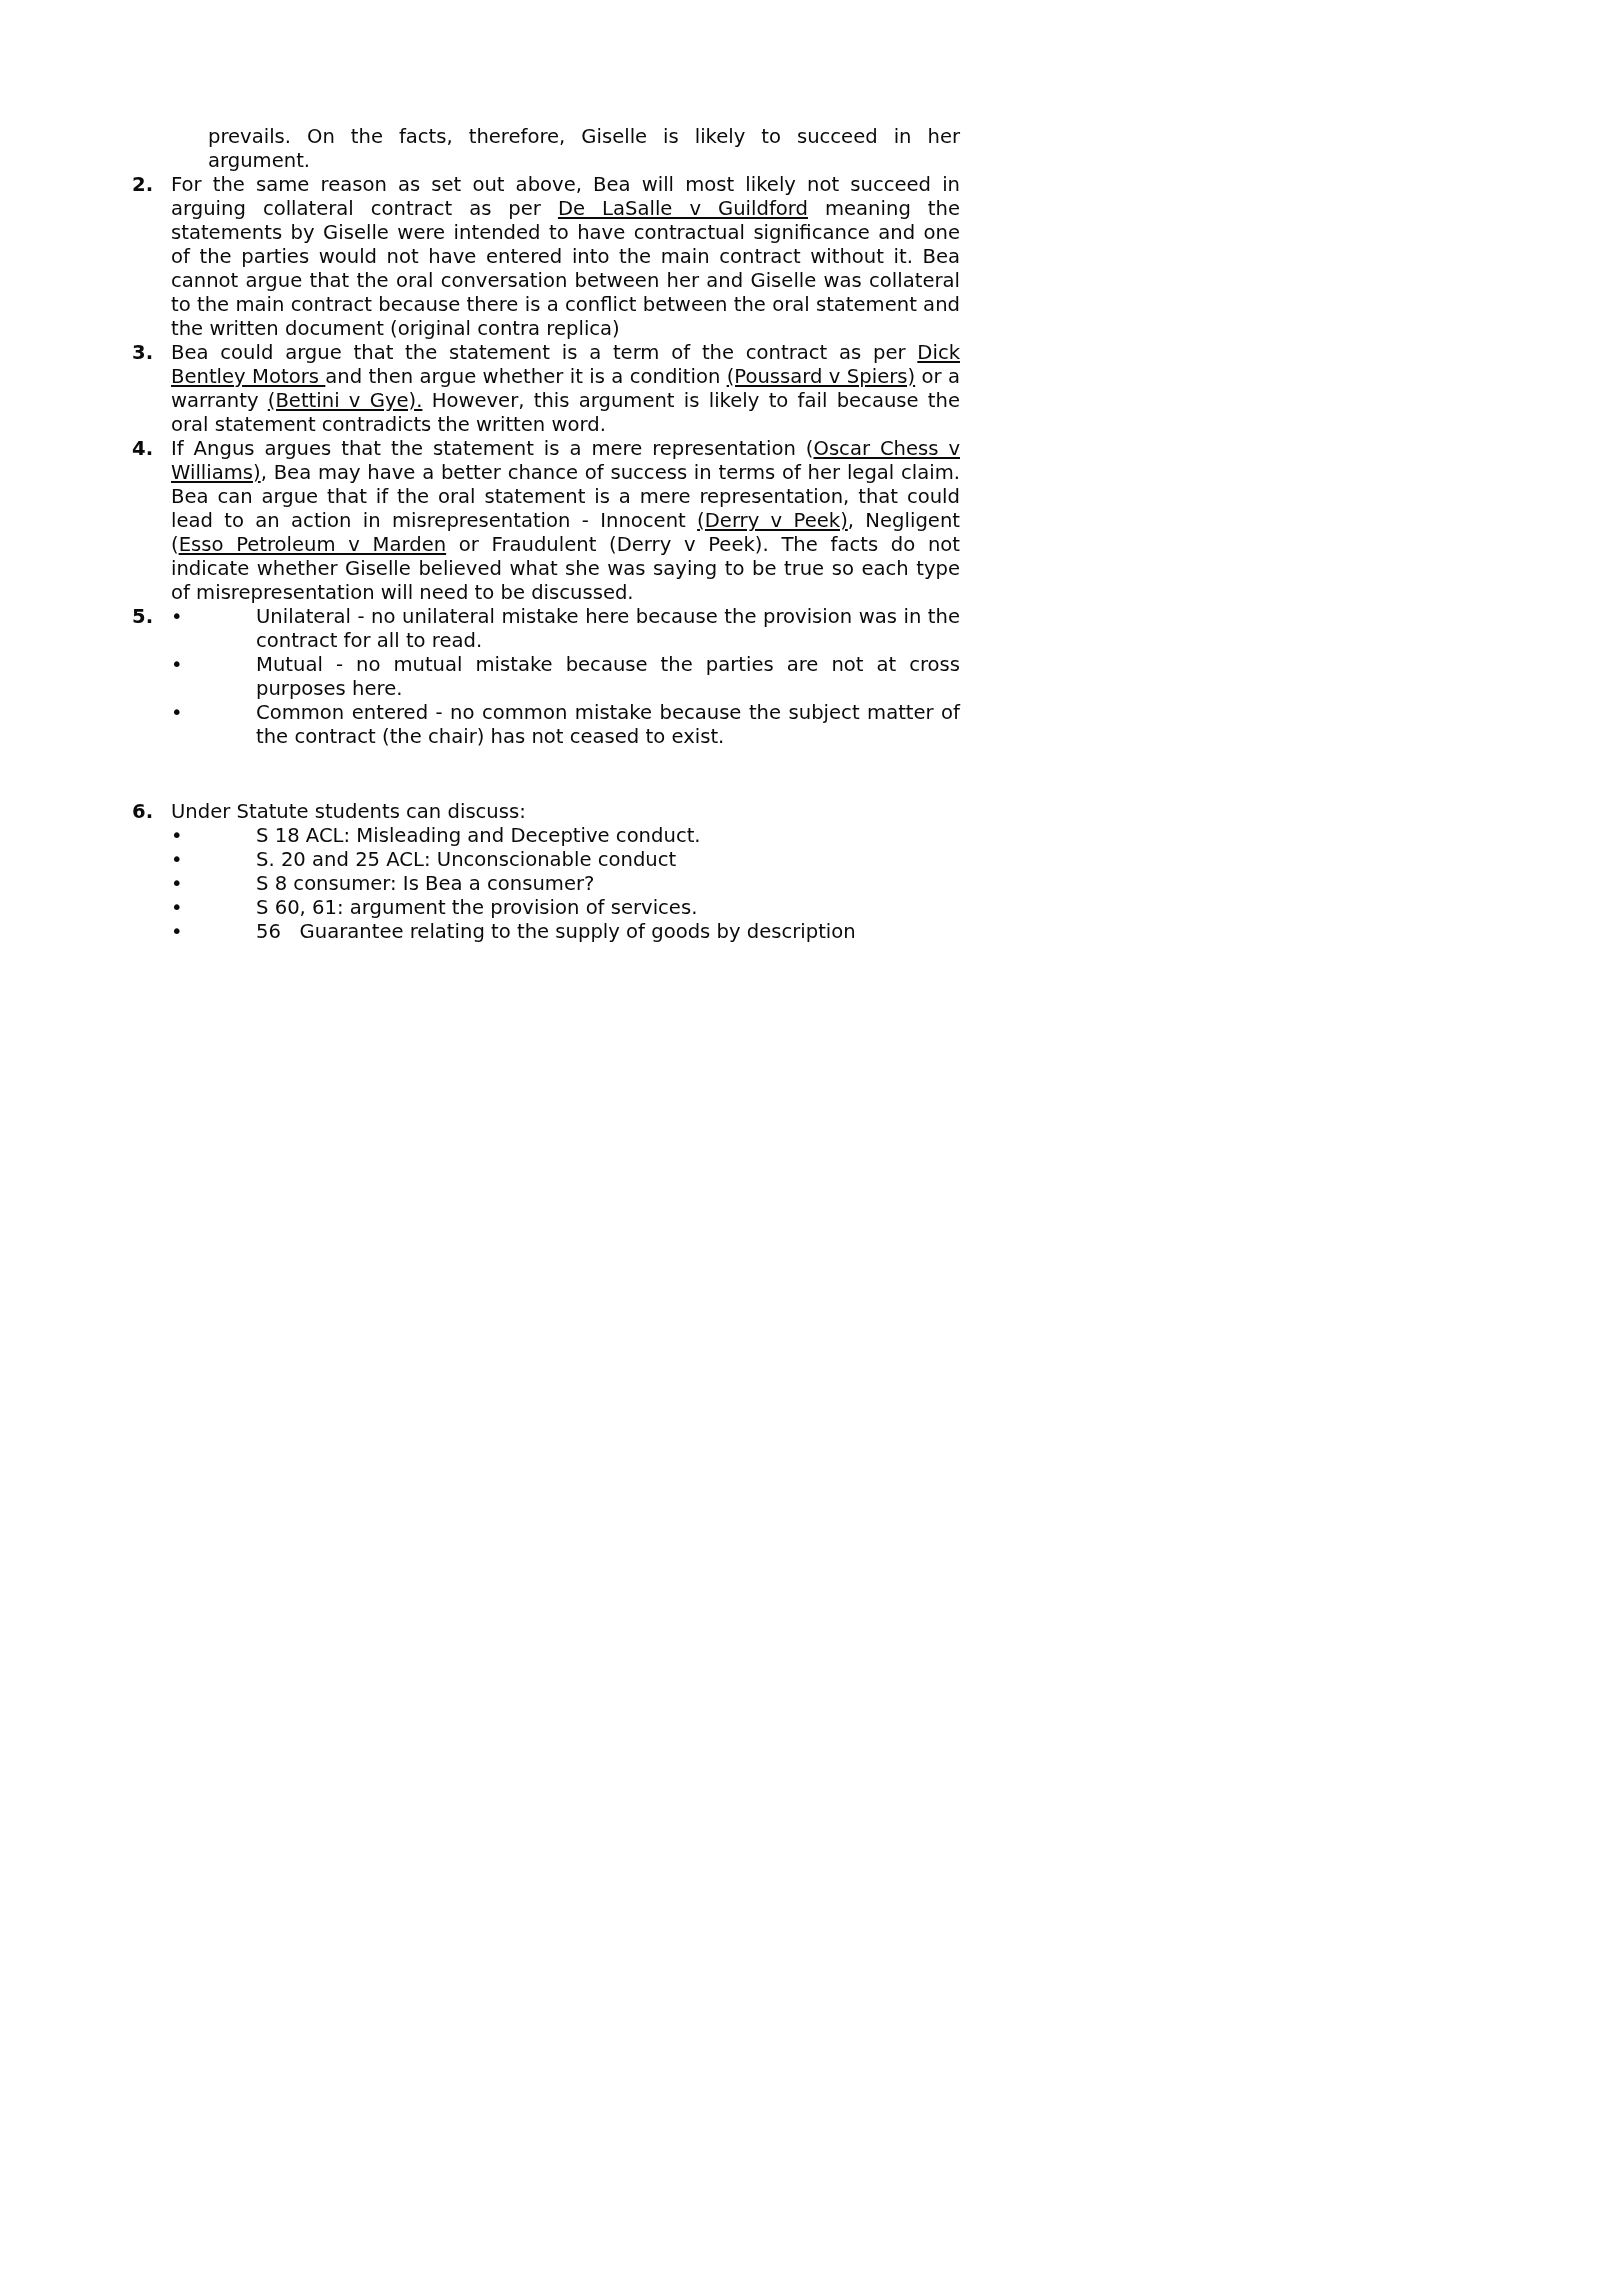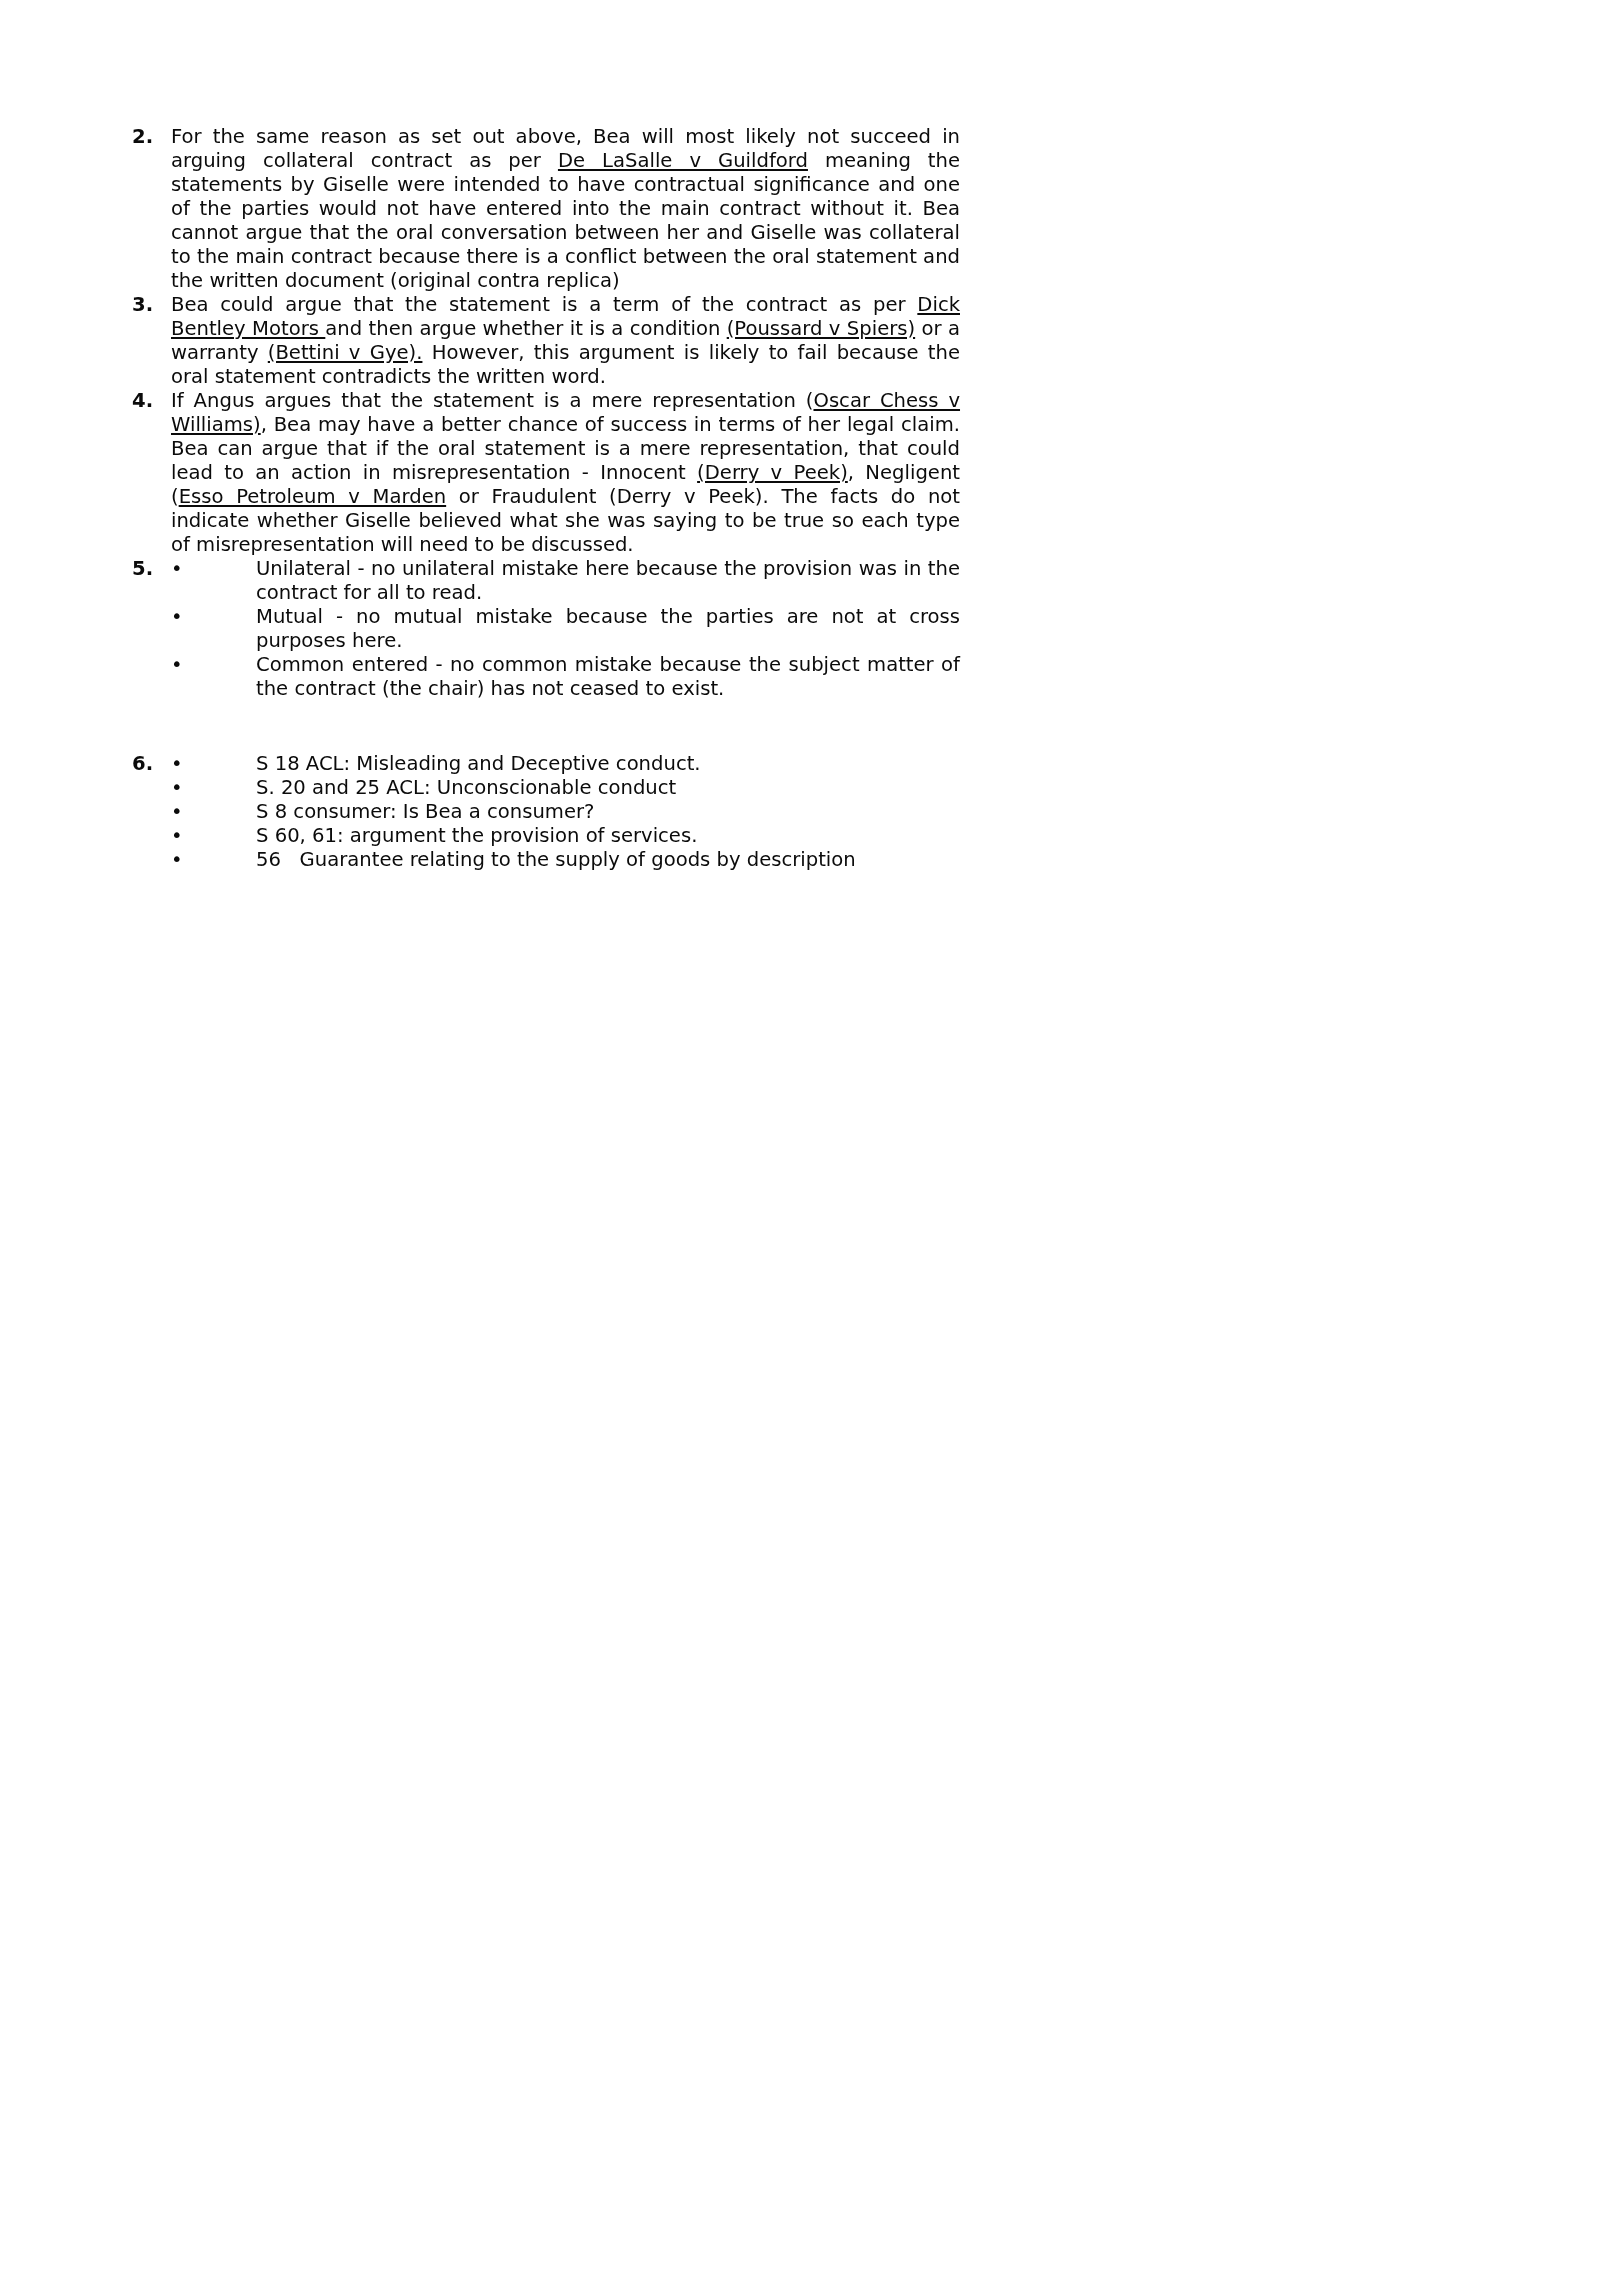--- a/index.html
+++ b/index.html
@@ -38,20 +38,21 @@
     text-decoration: underline;
     text-decoration-thickness: 2px;
     text-underline-offset: 2px;
   }
 </style>
 </head>
 <body>
 
 <div class="page-content">
 
+  <p class="para-cont"><span>prevails. On the facts, therefore, Giselle is likely to succeed in her argument.</span></p>
 
   <div class="item">
     <span class="num">2.</span>
     <div class="item-main">
       <div class="body"><span>For the same reason as set out above, Bea will most likely not succeed in arguing </span><span class="b">collateral contract</span><span> as per </span><span class="b u">De LaSalle v Guildford</span><span> meaning the statements by Giselle were intended to have contractual significance and one of the parties would not have entered into the main contract without it. Bea cannot argue that the oral conversation between her and Giselle was collateral to the main contract because there is a conflict between the oral statement and the written document (original contra replica)</span></div>
     </div>
   </div>
 
   <div class="item">
     <span class="num">3.</span>
@@ -81,20 +82,21 @@
       <div class="bullet">
         <span class="marker">•</span>
         <div class="btext"><span class="b">Common entered</span><span> - no common mistake because the subject matter of the contract (the chair) has not ceased to exist.</span></div>
       </div>
     </div>
   </div>
 
   <div class="item gap-before">
     <span class="num">6.</span>
     <div class="item-main">
+      <div class="body"><span>Under Statute students can discuss:</span></div>
       <div class="bullet">
         <span class="marker">•</span>
         <div class="btext"><span>S 18 ACL: </span><span class="b">Misleading and Deceptive conduct</span><span>.</span></div>
       </div>
       <div class="bullet">
         <span class="marker">•</span>
         <div class="btext"><span>S. 20 and 25 ACL: </span><span class="b">Unconscionable conduct</span></div>
       </div>
       <div class="bullet">
         <span class="marker">•</span>

